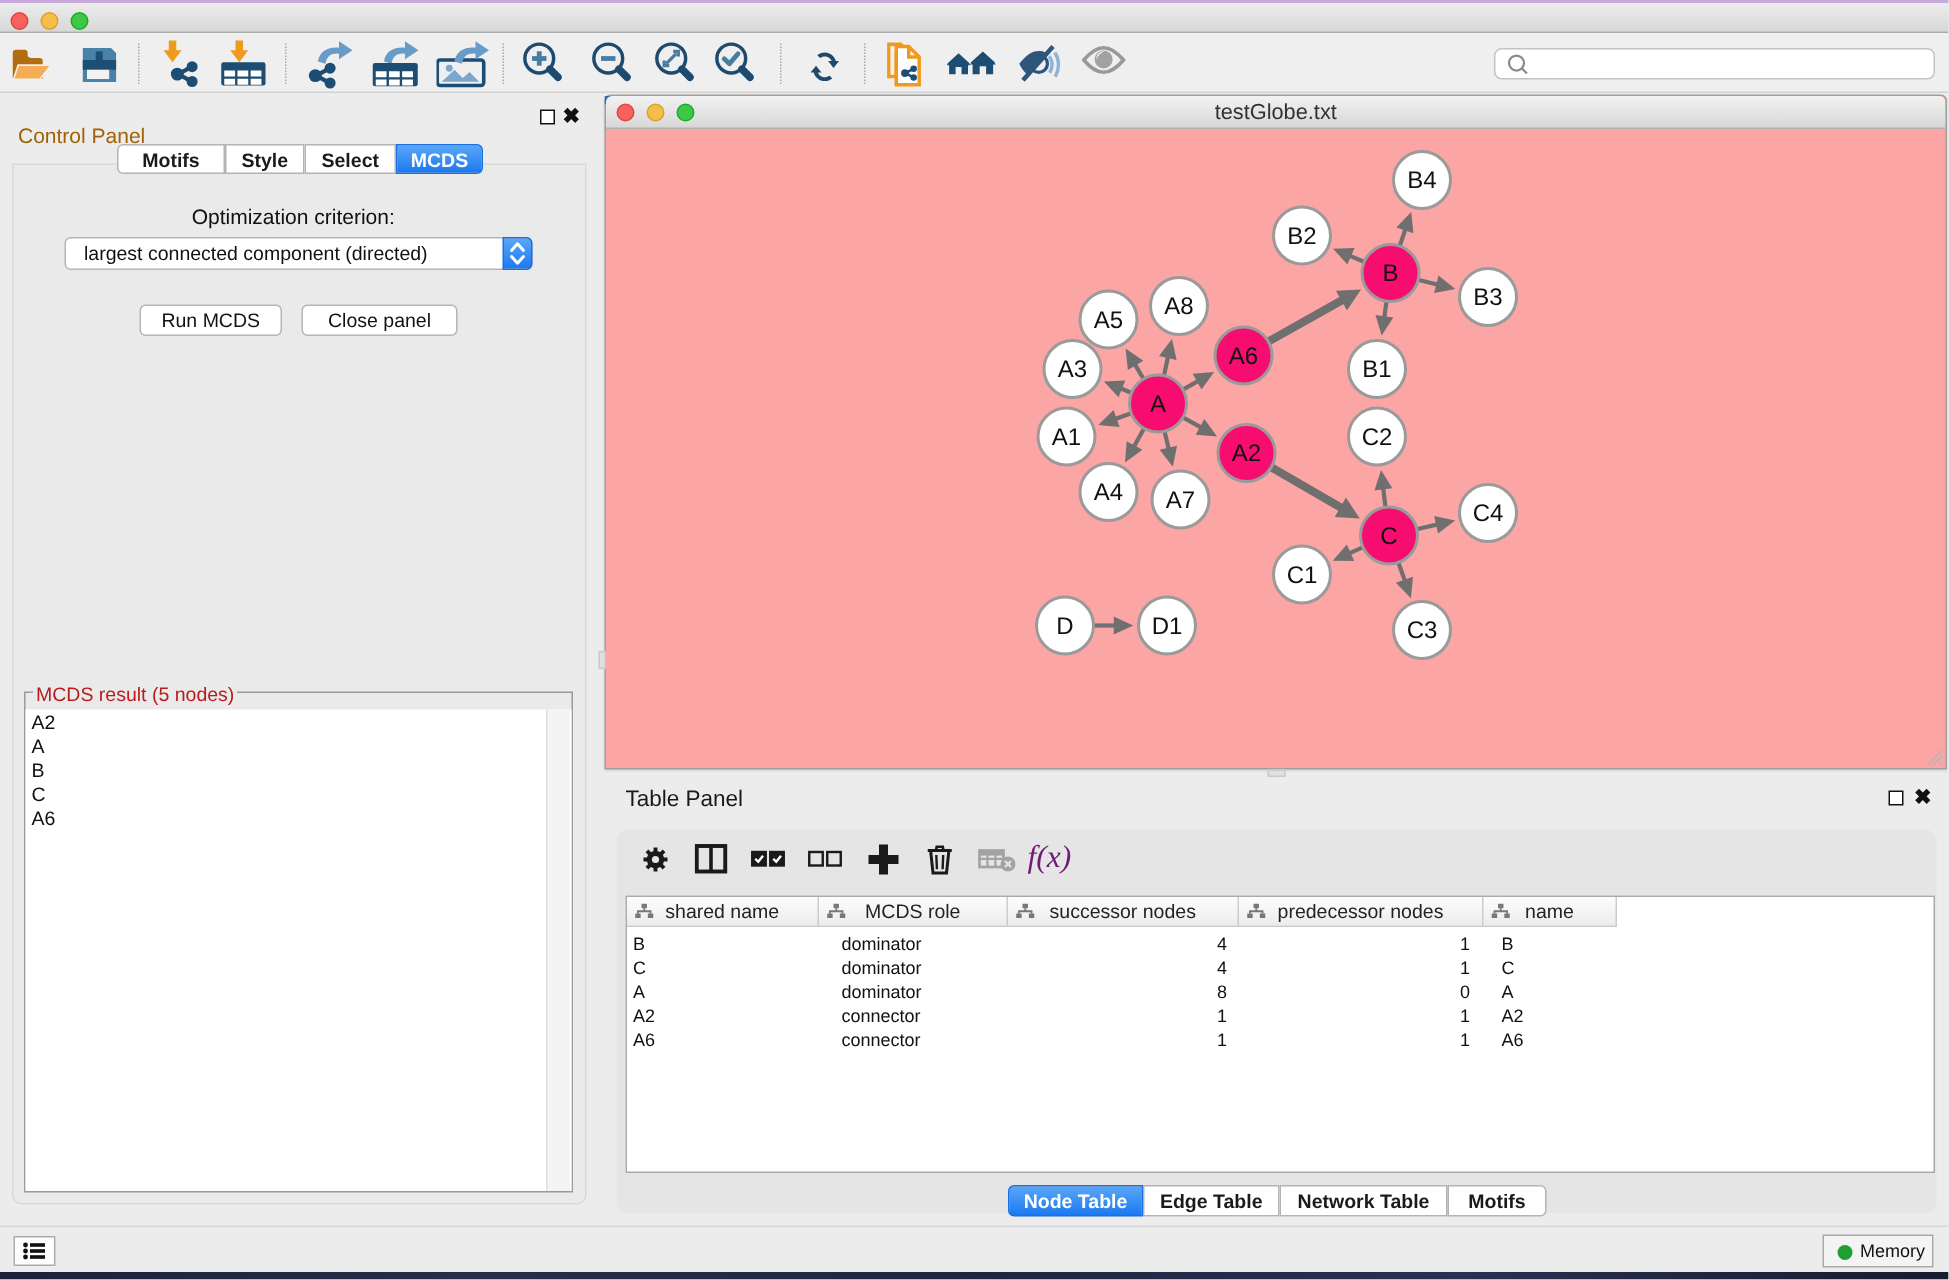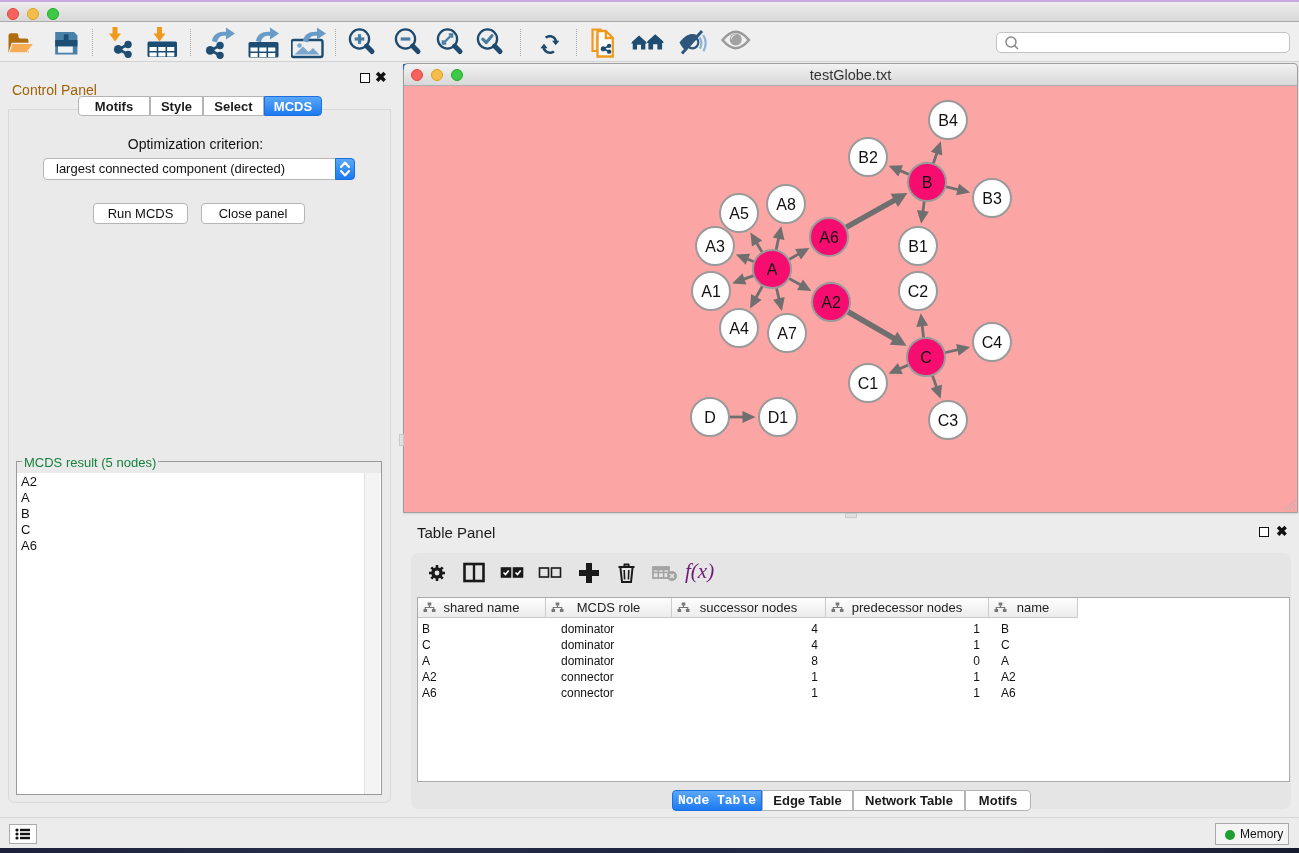--- a/index.html
+++ b/index.html
@@ -41,21 +41,21 @@
 #opt-label { left:8px; top:136px; width:375px; text-align:center; font-size:14px; color:#111; }
 #combo { left:43px; top:158px; width:312px; height:22px; background:#fff;
   border:1px solid #b5b5b5; border-radius:4px; font-size:13px; color:#111;
   text-align:left; padding-left:12px; line-height:20px; }
 #combo-btn { left:335px; top:158px; width:20px; height:22px;
   background:linear-gradient(#5aa7f8,#1c79f0); border-radius:0 4px 4px 0;
   border:1px solid #1b6fe0; }
 .btn { position:absolute; top:192px; height:21px; background:#fff; border:1px solid #b5b5b5;
   border-radius:4px; font-size:13px; color:#111; text-align:center; line-height:19px;margin-top:11px; }
 #mcds-group { left:16px; top:461px; width:366px; height:334px; border:1px solid #9a9a9a; }
-#mcds-legend { left:22px; top:455px; font-size:13px; color:#15803d; background:#eaeaea; padding:0 2px; }
+#mcds-legend { left:22px; top:455px; font-size:13px; color:#b91c1c; background:#eaeaea; padding:0 2px; }
 #mcds-list { left:17px; top:473px; width:364px; height:321px; background:#fff; font-size:13px;
   color:#111; padding:1px 0 0 4px; line-height:16px; }
 #mcds-scroll { left:364px; top:473px; width:16px; height:321px; background:#f4f4f4;
   border-left:1px solid #e0e0e0; }
 
 
 #netwin { left:403px; top:63px; width:895px; height:450px; background:#fca5a5;
   border:1px solid #9f9f9f; border-radius:4px 4px 0 0;
   box-shadow:0 1px 2px rgba(0,0,0,0.10); }
 #nw-titlebar { position:absolute; left:0; top:0; width:100%; height:22px;
@@ -77,21 +77,21 @@
   border:1px solid #aaaaaa; }
 #thead { position:absolute; left:0; top:0; width:660px; height:20px;
   background:linear-gradient(#fdfdfd,#ececec); border-bottom:1px solid #c9c9c9; }
 .th { position:absolute; top:0; height:20px; border-right:1px solid #cccccc;
   font-size:13px; color:#222; text-align:center; line-height:20px; }
 .hicon { position:absolute; top:4px; left:5px; }
 .cell { position:absolute; font-size:12px; color:#111; height:16px; line-height:16px; }
 .tabb { position:absolute; top:790px; height:21px; background:#fff; border:1px solid #b4b4b4;
   font-weight:bold; font-size:13px; color:#1a1a1a; text-align:center; line-height:19px; }
 #tabb-node { background:linear-gradient(#5aa7f8,#1c79f0); color:#fff; border:1px solid #1b6fe0;
-  border-radius:4px 0 0 4px;font-family:Liberation Mono, monospace; }
+  border-radius:4px 0 0 4px; }
 #tabb-motifs { border-radius:0 4px 4px 0; }
 
 
 #statusbar { left:0; top:817px; width:1299px; height:31px; background:#ececec;
   border-top:1px solid #d6d6d6; }
 #list-btn { position:absolute; left:9px; top:6px; width:28px; height:20px; background:#fdfdfd;
   border:1px solid #ababab; }
 #mem-btn { position:absolute; left:1215px; top:5px; width:74px; height:22px; background:#f4f4f4;
   border:1px solid #a9a9a9; font-size:12px; color:#111; }
 #mem-btn .dot { position:absolute; left:9px; top:6px; width:10px; height:10px;

